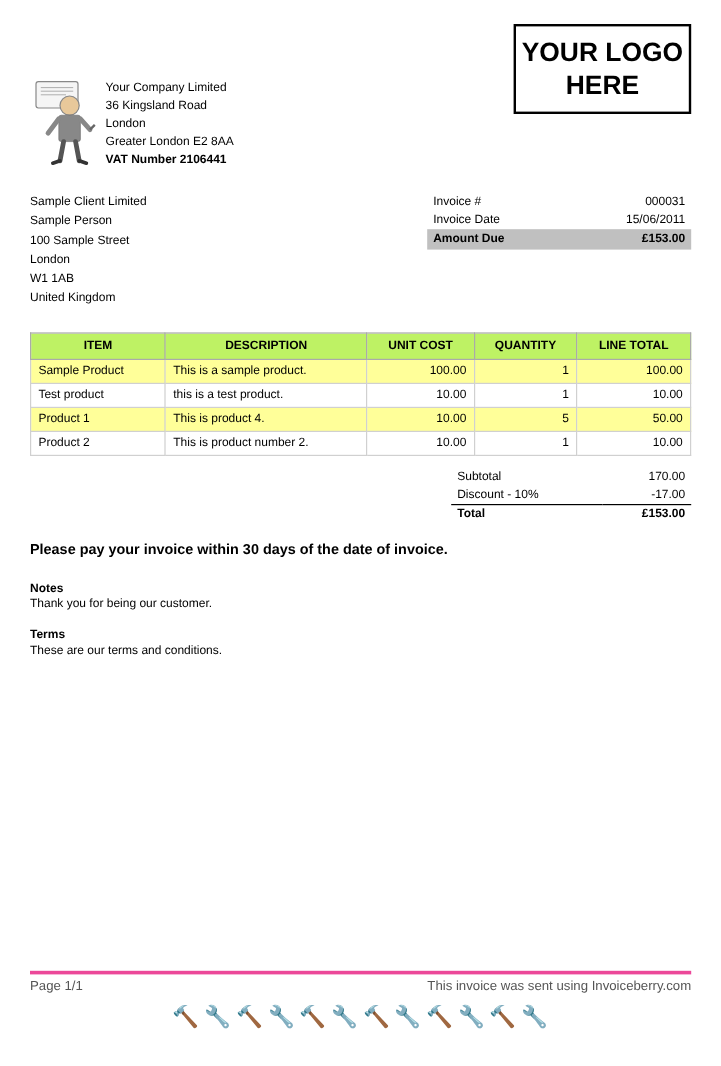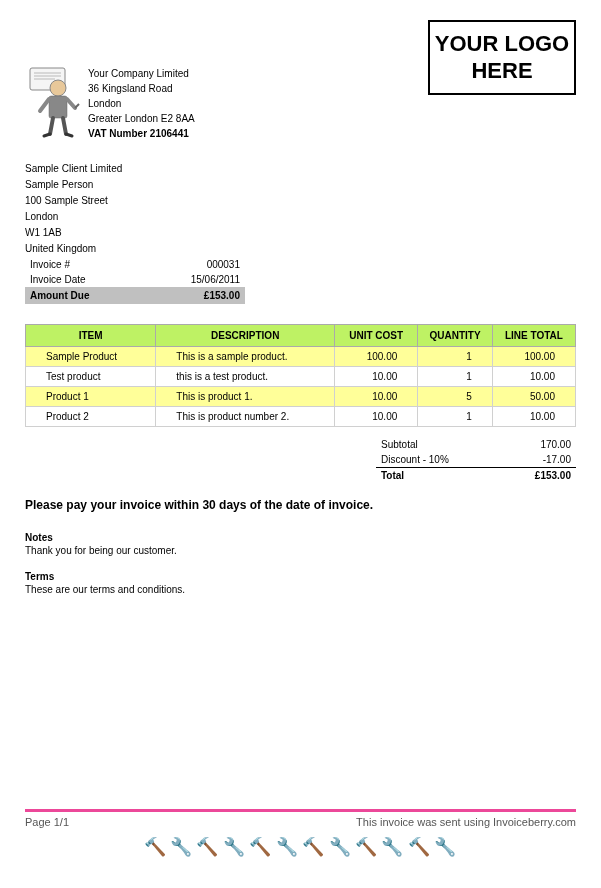--- a/index.html
+++ b/index.html
@@ -59,21 +59,20 @@
       font-weight: bold;
       line-height: 1.2;
       text-align: center;
     }
 
     
     .billing-section {
       display: flex;
       justify-content: space-between;
       margin-bottom: 20px;
-      flex-direction: column;
     }
 
     .client-info {
       font-size: 10px;
       line-height: 1.6;
     }
 
     .invoice-meta {
       font-size: 10px;
       width: 220px;
@@ -111,21 +110,21 @@
     }
 
     .items-table th {
       padding: 5px 6px;
       text-align: center;
       font-weight: bold;
       border: 1px solid #aaa;
     }
 
     .items-table td {
-      padding: 4px 20px;
+      padding: 4px 6px;
       border: 1px solid #d0d0d0;
     }
     .items-table td.right { text-align: right; }
 
     .row-yellow {
       background: #ffff99;
     }
 
     .row-white {
       background: #fff;
@@ -315,21 +314,21 @@
     </tr>
         <tr class="row-white">
       <td>Test product</td>
       <td>this is a test product.</td>
       <td class="right">10.00</td>
       <td class="right">1</td>
       <td class="right">10.00</td>
     </tr>
         <tr class="row-yellow">
       <td>Product 1</td>
-      <td>This is product 1.</td>
+      <td>This is product 4.</td>
       <td class="right">10.00</td>
       <td class="right">5</td>
       <td class="right">50.00</td>
     </tr>
         <tr class="row-white">
       <td>Product 2</td>
       <td>This is product number 2.</td>
       <td class="right">10.00</td>
       <td class="right">1</td>
       <td class="right">10.00</td>

